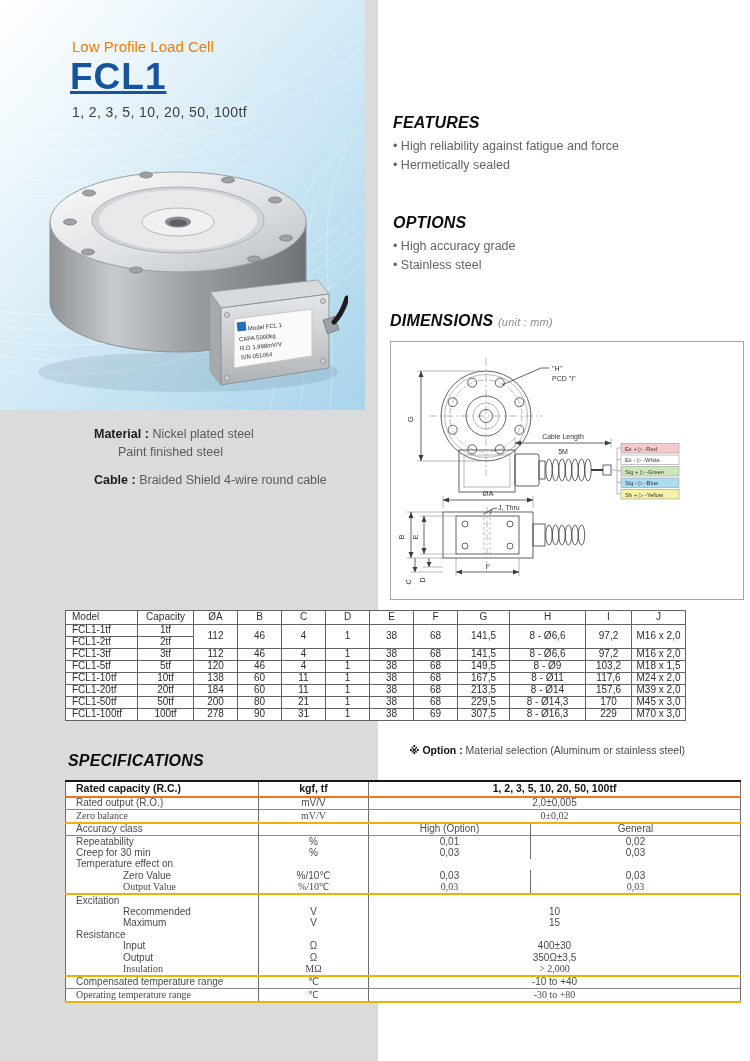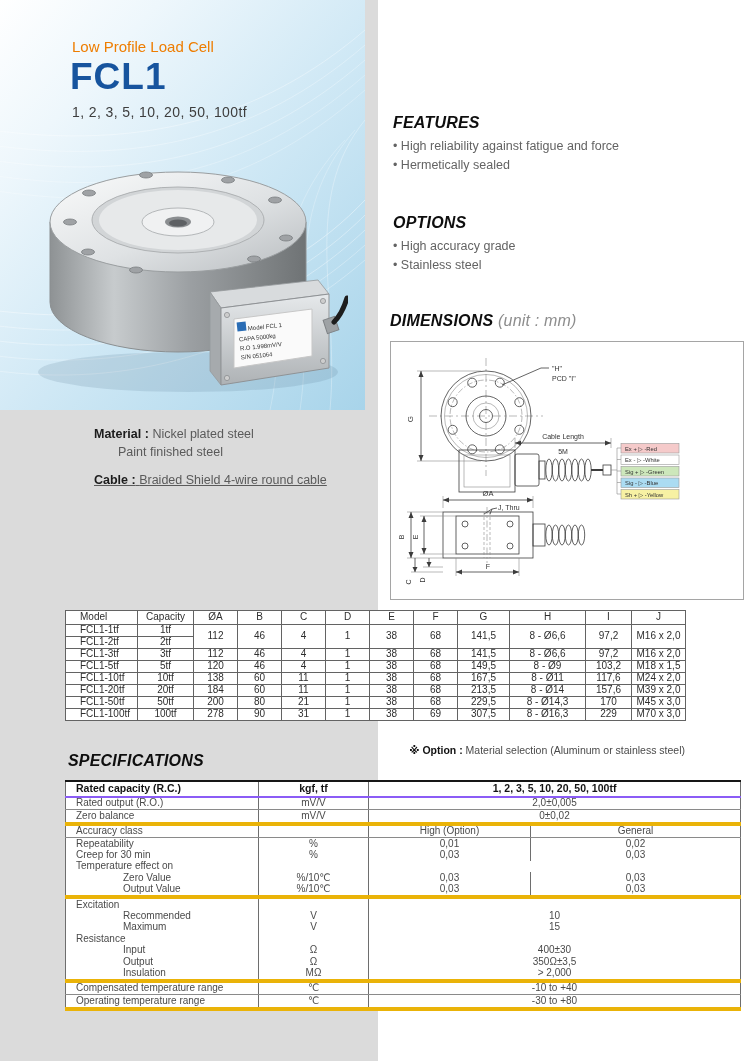--- a/index.html
+++ b/index.html
@@ -5,55 +5,55 @@
   html,body{margin:0;padding:0;}
   body{
     width:750px;height:1061px;position:relative;overflow:hidden;background:#ffffff;
     font-family:"Liberation Sans","DejaVu Sans",sans-serif;color:#333;
   }
   .gray-col{position:absolute;left:0;top:0;width:378px;height:1061px;background:#dbdbdb;}
   .blue-panel{position:absolute;left:0;top:0;width:365px;height:410px;overflow:hidden;
     background:linear-gradient(132deg,#ffffff 0%,#eef7fc 22%,#cfe8f5 55%,#a8d4ea 100%);}
   .blue-panel svg.waves{position:absolute;left:0;top:0;}
   .brand-sub{position:absolute;left:72px;top:38px;font-size:15px;color:#ee7d00;}
-  .brand-model{position:absolute;left:70px;top:56px;font-size:37px;font-weight:bold;color:#17549e;letter-spacing:1px;}
+  .brand-model{position:absolute;left:70px;top:56px;font-size:37px;font-weight:bold;color:#17549e;letter-spacing:1px;text-decoration:underline;}
   .brand-caps{position:absolute;left:72px;top:104px;font-size:14px;color:#3d3d3d;letter-spacing:.4px;}
   .prod{position:absolute;left:28px;top:142px;}
 
   .mat-block{position:absolute;left:68px;top:425px;font-size:12.5px;line-height:1.45;color:#5a5a5a;}
   .mat-block b{color:#1c1c1c;margin-left:26px;}
   .mat-line2{padding-left:50px;}
-  .cable-line{margin-top:10px;text-decoration:underline;}
+  .cable-line{margin-top:10px;}
 
   .sec-h{position:absolute;font-style:italic;font-weight:bold;font-size:16px;color:#0e0e0e;letter-spacing:.2px;text-align:right;}
-  .unit-note{font-size:16px;color:#8d8d8d;font-weight:normal;font-style:italic;}
+  .unit-note{font-size:11px;color:#8d8d8d;font-weight:normal;font-style:italic;}
   .blist{position:absolute;font-size:12.5px;color:#636363;line-height:1.5;}
   .blist div::before{content:"• ";color:#636363;}
 
   .dim-box{position:absolute;left:390px;top:341px;width:352px;height:257px;border:1px solid #a5a5a5;background:#fff;}
 
   table{border-collapse:collapse;background:#fff;table-layout:fixed;}
   .model-table{position:absolute;left:65px;top:610px;width:620px;}
   .model-table th,.model-table td{border:1px solid #636363;font-size:10px;font-weight:normal;color:#2e2e2e;
      text-align:center;height:11px;padding:0 2px;line-height:1.05;}
   .model-table th{height:13px;}
-  .model-table .mcol,.model-table th.mcol{text-align:left;padding-left:14px;}
+  .model-table .mcol,.model-table th.mcol{text-align:left;padding-left:6px;}
 
   .tbl-note{position:absolute;left:385px;top:744px;width:300px;text-align:right;font-size:10.5px;color:#4a4a4a;}
   .tbl-note b{color:#111;}
 
   .spec-table{position:absolute;left:65px;top:780px;width:675px;border:1px solid #6e6e6e;border-top:2px solid #161616;}
   .spec-table td{font-size:10px;color:#4a4a4a;height:11.4px;padding:0 3px;line-height:1.05;}
   .spec-table td.l{text-align:left;padding-left:10px;}
   .spec-table td.l.ind{padding-left:57px;}
   .spec-table td.u,.spec-table td.v{text-align:center;border-left:1px solid #6e6e6e;}
   .spec-table td.v.sp{border-left:1px solid #6e6e6e;}
-  .spec-table tr.hd td{font-weight:bold;color:#141414;font-size:10.5px;height:14px;border-bottom:2px solid #8b5cf6;}
+  .spec-table tr.hd td{font-weight:bold;color:#141414;font-size:10.5px;height:14px;border-bottom:2px solid #f97316;}
   .spec-table tr.rule-thin td{border-bottom:1px solid #8a8a8a;margin-top:40px;}
-  .spec-table tr.rule-thick td{border-bottom:4px solid #eab308;}
+  .spec-table tr.rule-thick td{border-bottom:2px solid #eab308;font-family:Liberation Serif, serif;}
 
   svg text{font-family:"Liberation Sans","DejaVu Sans",sans-serif;fill:#333;}
   .dstroke{stroke:#3c3c3c;stroke-width:.8;fill:none;}
   .dthin{stroke:#8a8a8a;stroke-width:.6;fill:none;}
 </style>
 </head>
 <body>
 
 <div class="gray-col"></div>
 

